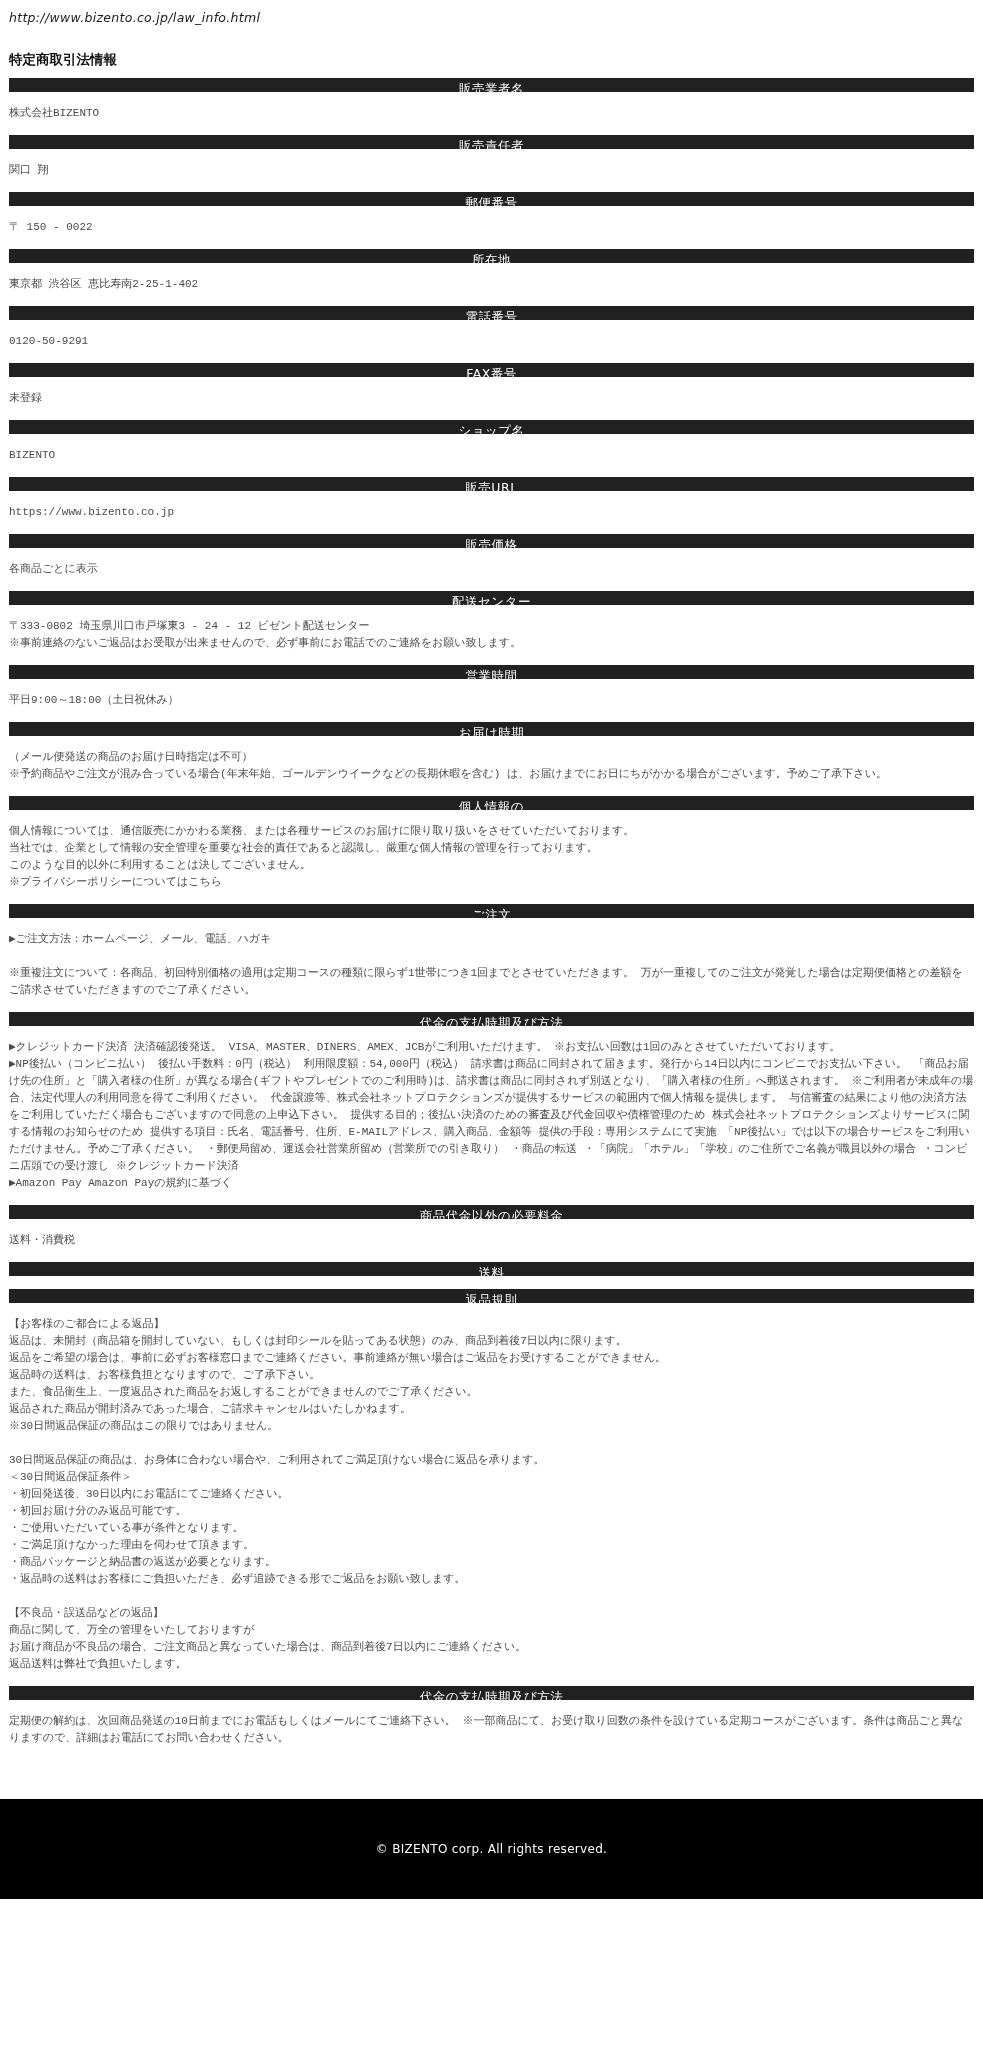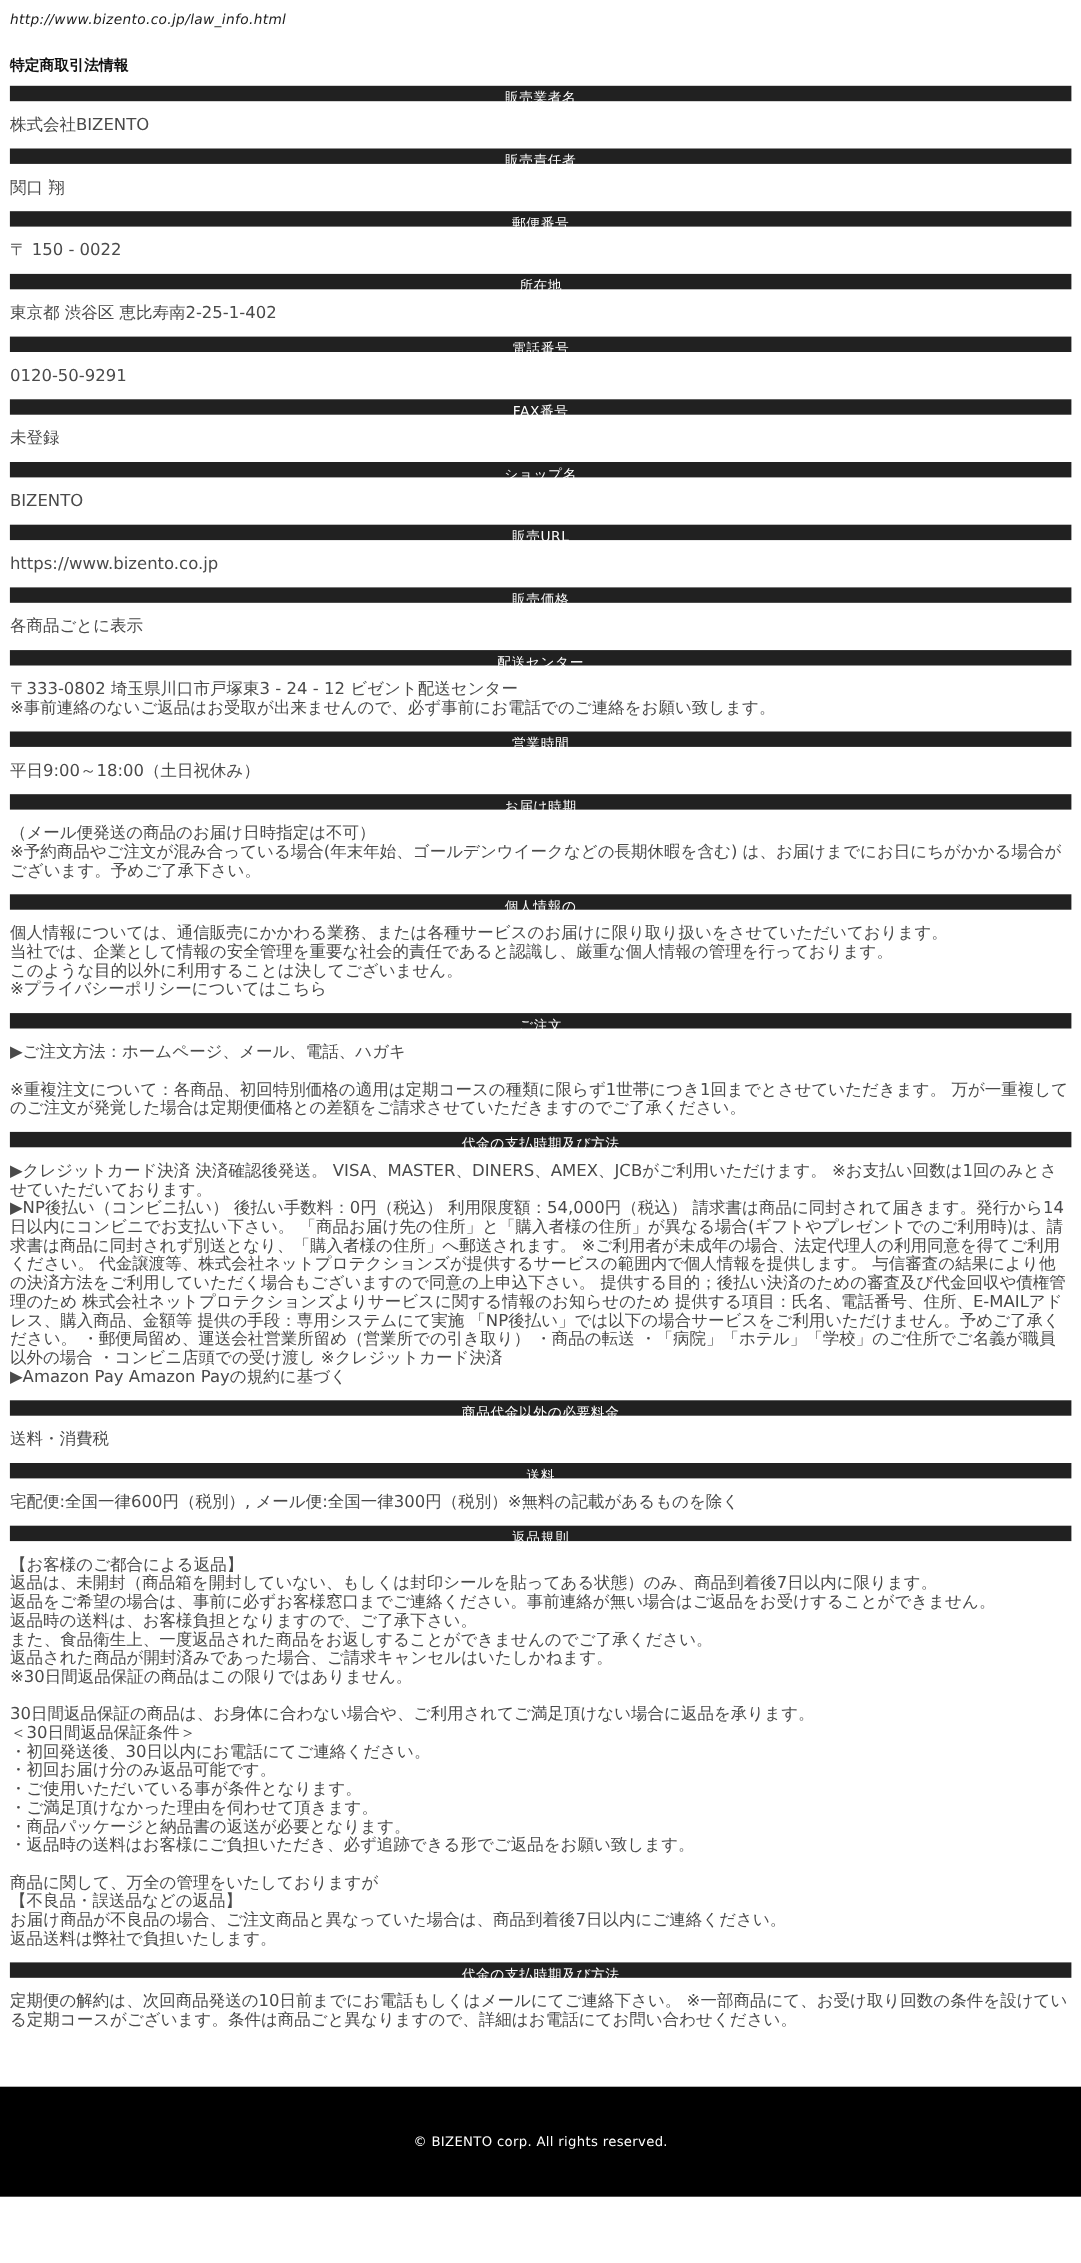--- a/index.html
+++ b/index.html
@@ -36,24 +36,25 @@
     color: #ffffff;
     height: 14px;
     line-height: 22px;
     text-align: center;
     font-size: 12.5px;
     letter-spacing: 0.5px;
     margin: 13px 0 13px 0;
   }
   .section-bar:first-of-type { margin-top: 0; }
   .section-content {
-    font-size: 15px;
+    font-size: 11px;
     color: #4a4a4a;
     line-height: 17px;
     margin: 0 0 2px 0;
+    font-family: Liberation Mono, monospace;
   }
   .section-content .block + .block {
     margin-top: 17px;
   }
   .line { min-height: 17px; }
   .footer {
     background: #000000;
     height: 100px;
     width: 983px;
     margin-top: 52px;
@@ -176,25 +177,20 @@
           <div class="line">▶Amazon Pay Amazon Payの規約に基づく</div>
         </div>
       </div>
       <div class="section-bar">商品代金以外の必要料金</div>
       <div class="section-content">
         <div class="block">
           <div class="line">送料・消費税</div>
         </div>
       </div>
       <div class="section-bar">送料</div>
-      <div class="section-content">
-        <div class="block">
-          <div class="line">宅配便:全国一律600円（税別）, メール便:全国一律300円（税別）※無料の記載があるものを除く</div>
-        </div>
-      </div>
       <div class="section-bar">返品規則</div>
       <div class="section-content">
         <div class="block">
           <div class="line">【お客様のご都合による返品】</div>
           <div class="line">返品は、未開封（商品箱を開封していない、もしくは封印シールを貼ってある状態）のみ、商品到着後7日以内に限ります。</div>
           <div class="line">返品をご希望の場合は、事前に必ずお客様窓口までご連絡ください。事前連絡が無い場合はご返品をお受けすることができません。</div>
           <div class="line">返品時の送料は、お客様負担となりますので、ご了承下さい。</div>
           <div class="line">また、食品衛生上、一度返品された商品をお返しすることができませんのでご了承ください。</div>
           <div class="line">返品された商品が開封済みであった場合、ご請求キャンセルはいたしかねます。</div>
           <div class="line">※30日間返品保証の商品はこの限りではありません。</div>
@@ -203,22 +199,22 @@
           <div class="line">30日間返品保証の商品は、お身体に合わない場合や、ご利用されてご満足頂けない場合に返品を承ります。</div>
           <div class="line">＜30日間返品保証条件＞</div>
           <div class="line">・初回発送後、30日以内にお電話にてご連絡ください。</div>
           <div class="line">・初回お届け分のみ返品可能です。</div>
           <div class="line">・ご使用いただいている事が条件となります。</div>
           <div class="line">・ご満足頂けなかった理由を伺わせて頂きます。</div>
           <div class="line">・商品パッケージと納品書の返送が必要となります。</div>
           <div class="line">・返品時の送料はお客様にご負担いただき、必ず追跡できる形でご返品をお願い致します。</div>
         </div>
         <div class="block">
+          <div class="line">【不良品・誤送品などの返品】</div>
           <div class="line">商品に関して、万全の管理をいたしておりますが</div>
-          <div class="line">【不良品・誤送品などの返品】</div>
           <div class="line">お届け商品が不良品の場合、ご注文商品と異なっていた場合は、商品到着後7日以内にご連絡ください。</div>
           <div class="line">返品送料は弊社で負担いたします。</div>
         </div>
       </div>
       <div class="section-bar">代金の支払時期及び方法</div>
       <div class="section-content">
         <div class="block">
           <div class="line">定期便の解約は、次回商品発送の10日前までにお電話もしくはメールにてご連絡下さい。 ※一部商品にて、お受け取り回数の条件を設けている定期コースがございます。条件は商品ごと異なりますので、詳細はお電話にてお問い合わせください。</div>
         </div>
       </div>

